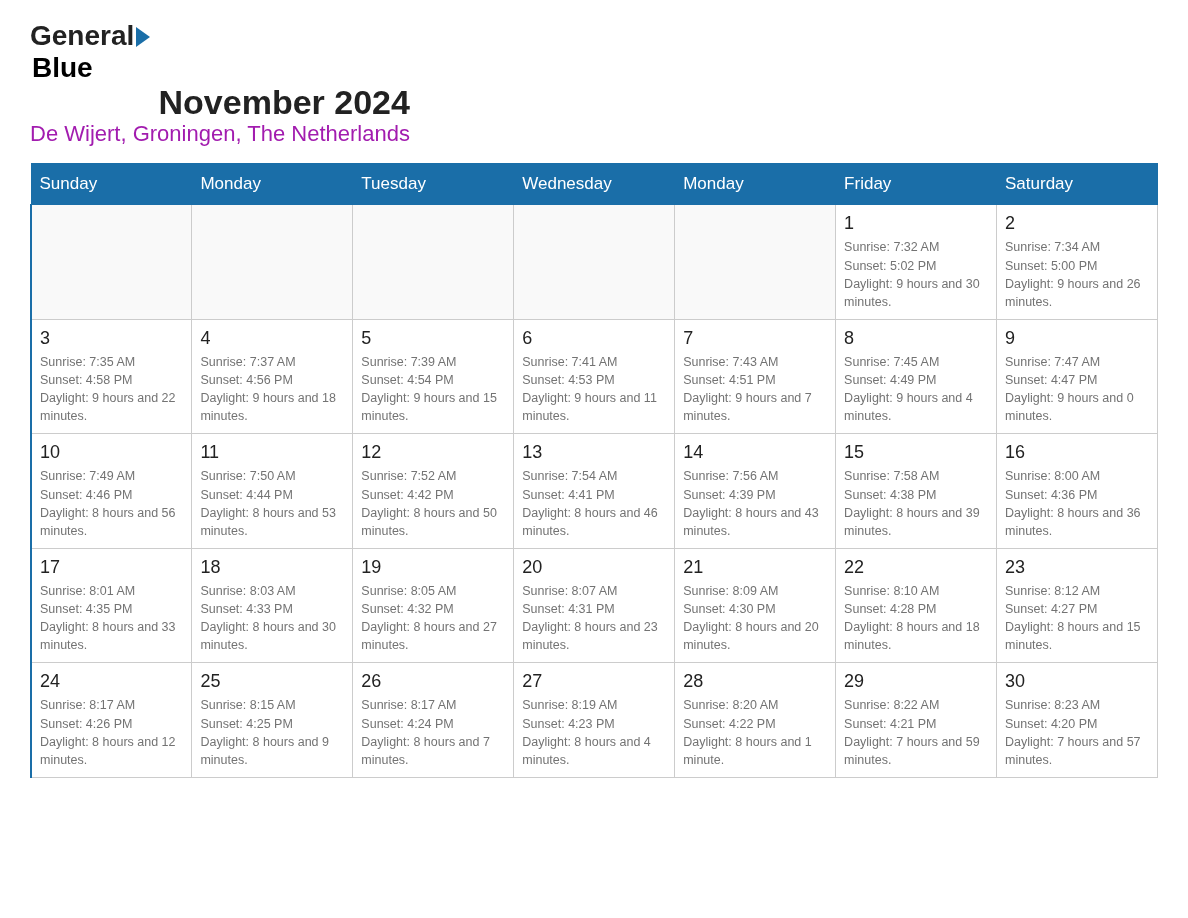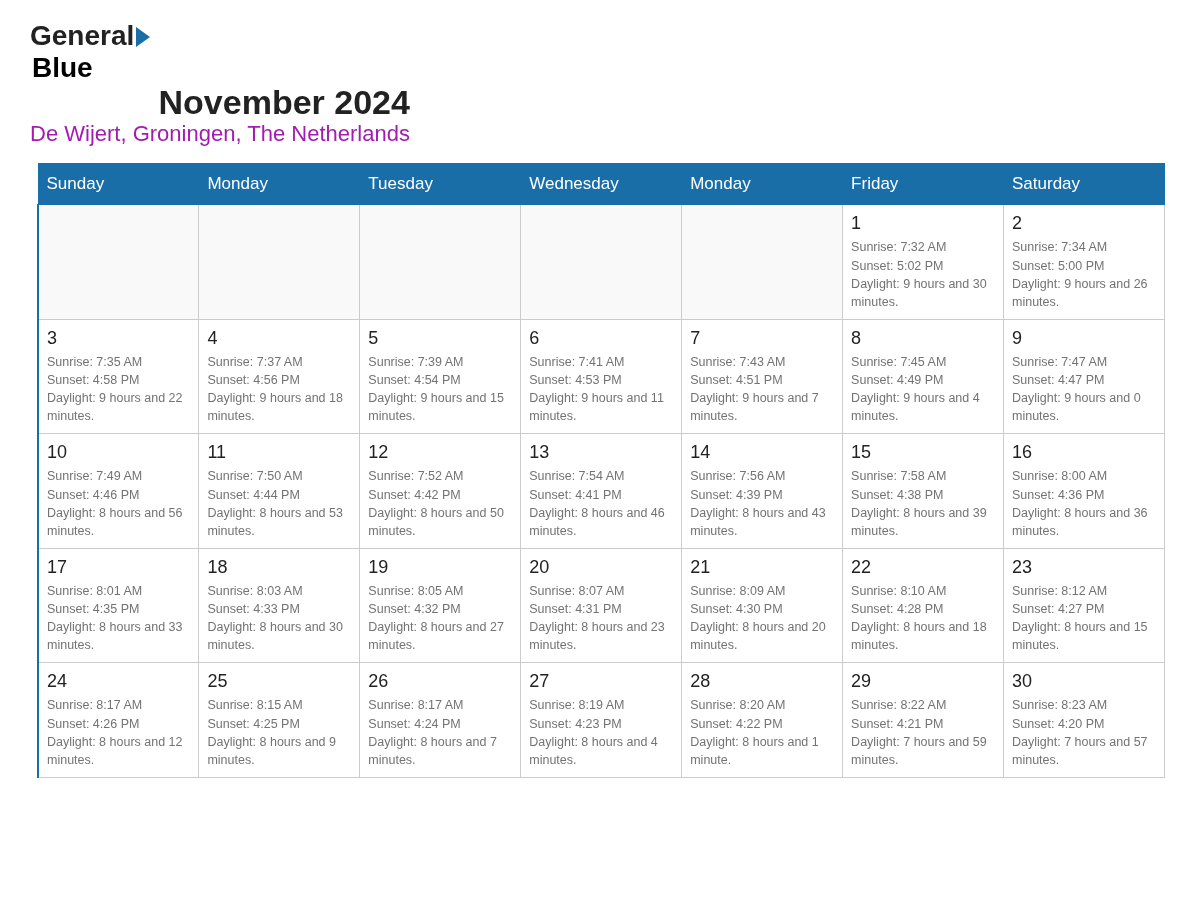--- a/index.html
+++ b/index.html
@@ -58,21 +58,20 @@
       line-height: 1.1;
     }
     .location-subtitle {
       font-size: 22px;
       color: #a21caf;
     }
     table {
       width: 100%;
       border-collapse: collapse;
       table-layout: fixed;
-      margin-left: 7px;
     }
     thead tr th {
       background-color: #1a6ea8;
       color: #fff;
       padding: 10px 8px;
       font-size: 17px;
       font-weight: normal;
       text-align: left;
       border: 1px solid #1a6ea8;
     }

